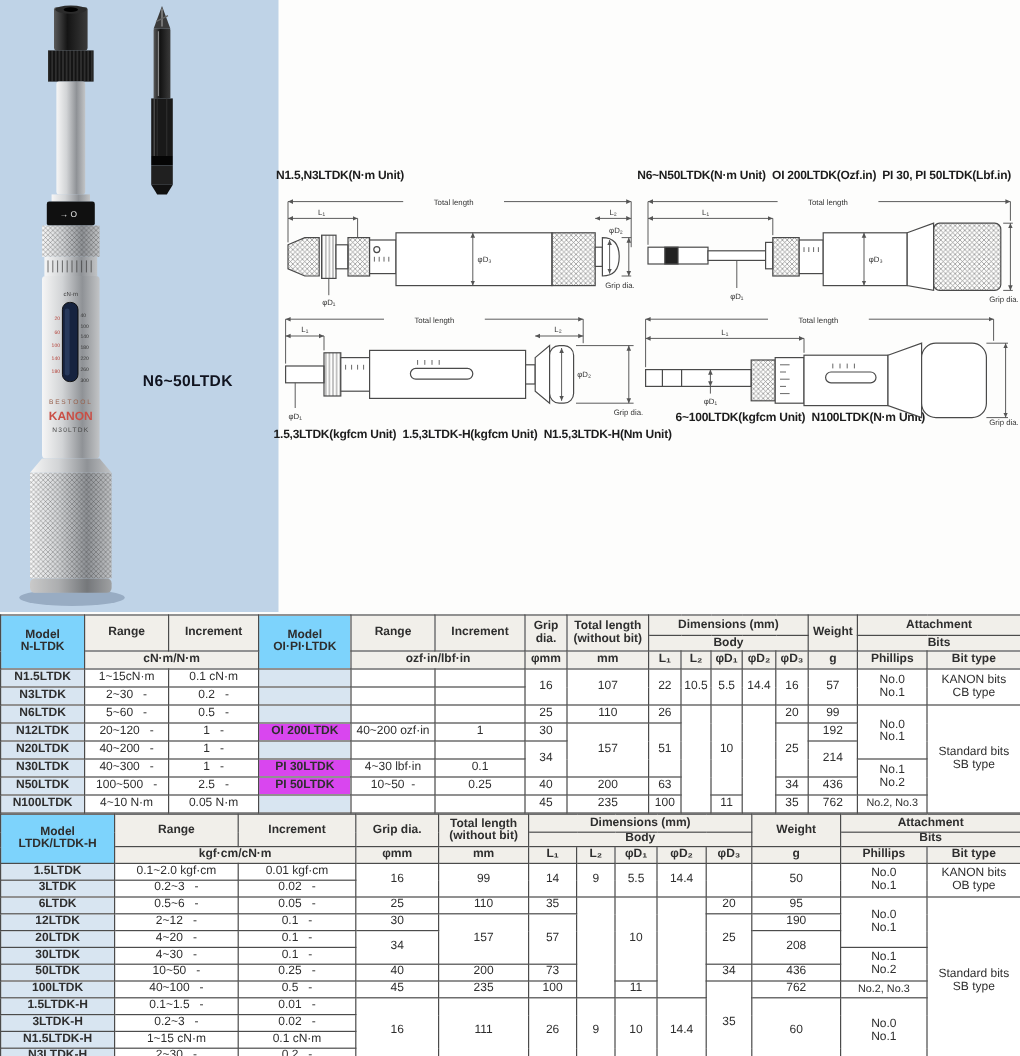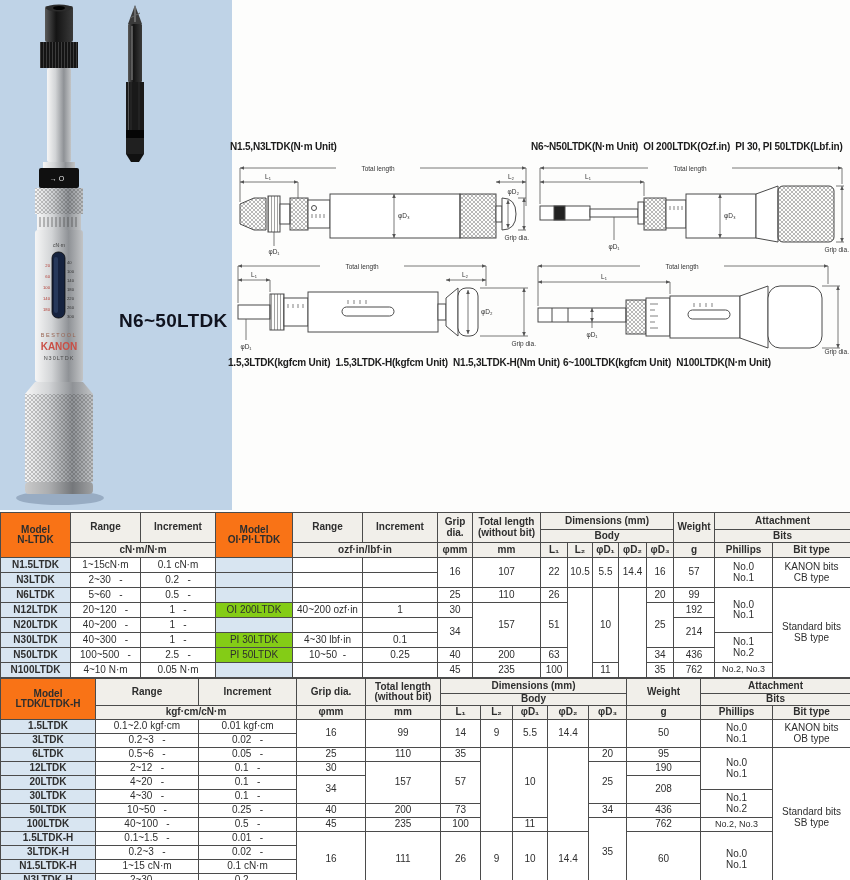--- a/index.html
+++ b/index.html
@@ -1,41 +1,41 @@
 <!DOCTYPE html>
 <html><head>
 <meta charset="utf-8">
 <style>
   html,body{margin:0;padding:0;background:#888;}
   .page{position:relative;width:850px;height:880px;background:#fdfdfc;overflow:hidden;
         font-family:"Liberation Sans","DejaVu Sans",sans-serif;color:#2e2e2e;}
   
   .photo-panel{position:absolute;left:0;top:0;width:232px;height:510px;background:#bfd3e7;}
-  .product-label{position:absolute;left:119px;top:310px;font-size:19px;font-weight:bold;
+  .product-label{position:absolute;left:119px;top:310px;font-size:13px;font-weight:bold;
         color:#10131f;letter-spacing:.3px;white-space:nowrap;}
   
   .cap{position:absolute;font-size:10px;font-weight:bold;color:#1c1c1c;white-space:pre;letter-spacing:-.2px;}
   .cap1{left:230px;top:141px;} .cap2{left:531px;top:141px;}
-  .cap3{left:228px;top:357px;} .cap4{left:563px;top:357px;}
+  .cap3{left:228px;top:357px;} .cap4{left:563px;top:343px;}
   .dsvg{position:absolute;}
   .d1{left:228px;top:156px;} .d2{left:528px;top:156px;}
   .d3{left:228px;top:256px;} .d4{left:528px;top:256px;}
   svg text{font-family:"Liberation Sans","DejaVu Sans",sans-serif;}
   .dim{font-size:6.5px;fill:#333;}
   
   table{position:absolute;left:0;border-collapse:collapse;table-layout:fixed;width:850px;
         font-size:10px;line-height:1.05;}
   .t1{top:512px;} .t2{top:678px;}
   th,td{border:1px solid #4b4b4b;padding:0 1px;text-align:center;vertical-align:middle;
         overflow:hidden;white-space:pre-wrap;}
   thead th{background:#f1efea;font-weight:bold;}
-  th.mh{background:#f97316;}
+  th.mh{background:#7dd3fc;}
   td{background:#fff;}
   td.mcell{background:#d8e5f1;font-weight:bold;}
-  td.mcell2{background:#84cc16;font-weight:normal;text-align:center;}
+  td.mcell2{background:#d946ef;font-weight:bold;text-align:center;}
   td.m2empty{background:#d8e5f1;}
   .t1 thead tr.h1 th{height:16px;} .t1 thead tr.h2 th{height:12px;} .t1 thead tr.h3 th{height:14px;}
   .t1 tbody td{height:14px;}
   .t2 thead tr.h1 th{height:14px;} .t2 thead tr.h2 th{height:11px;} .t2 thead tr.h3 th{height:13px;margin-top:16px;}
   .t2 tbody td{height:13px;}
 </style>
 </head>
 <body>
 
 <div class="page">

